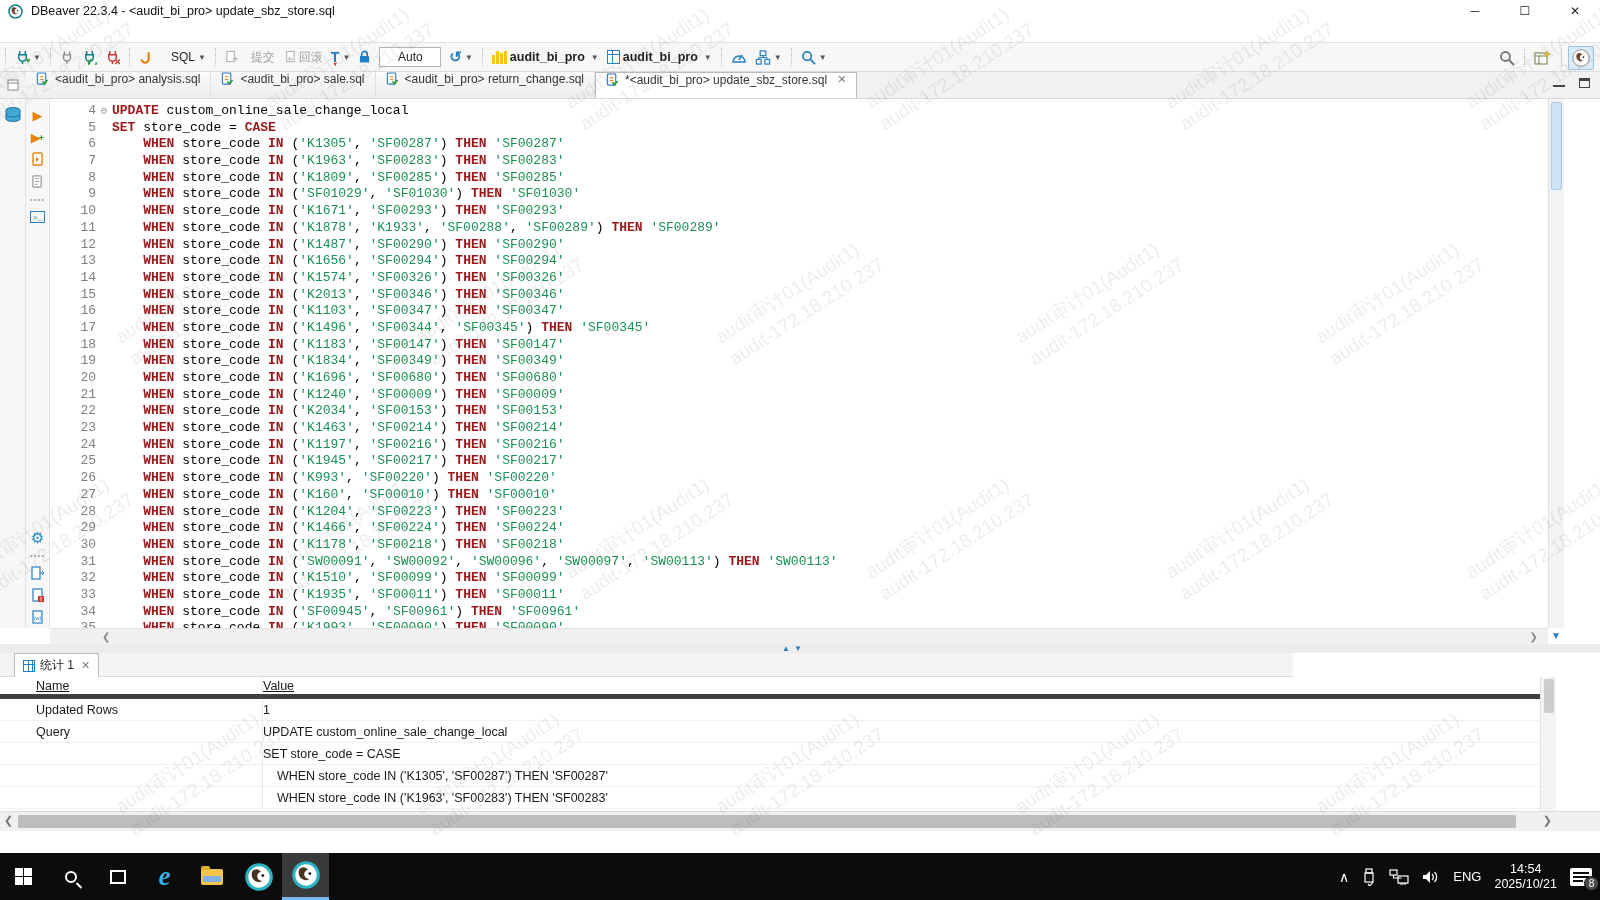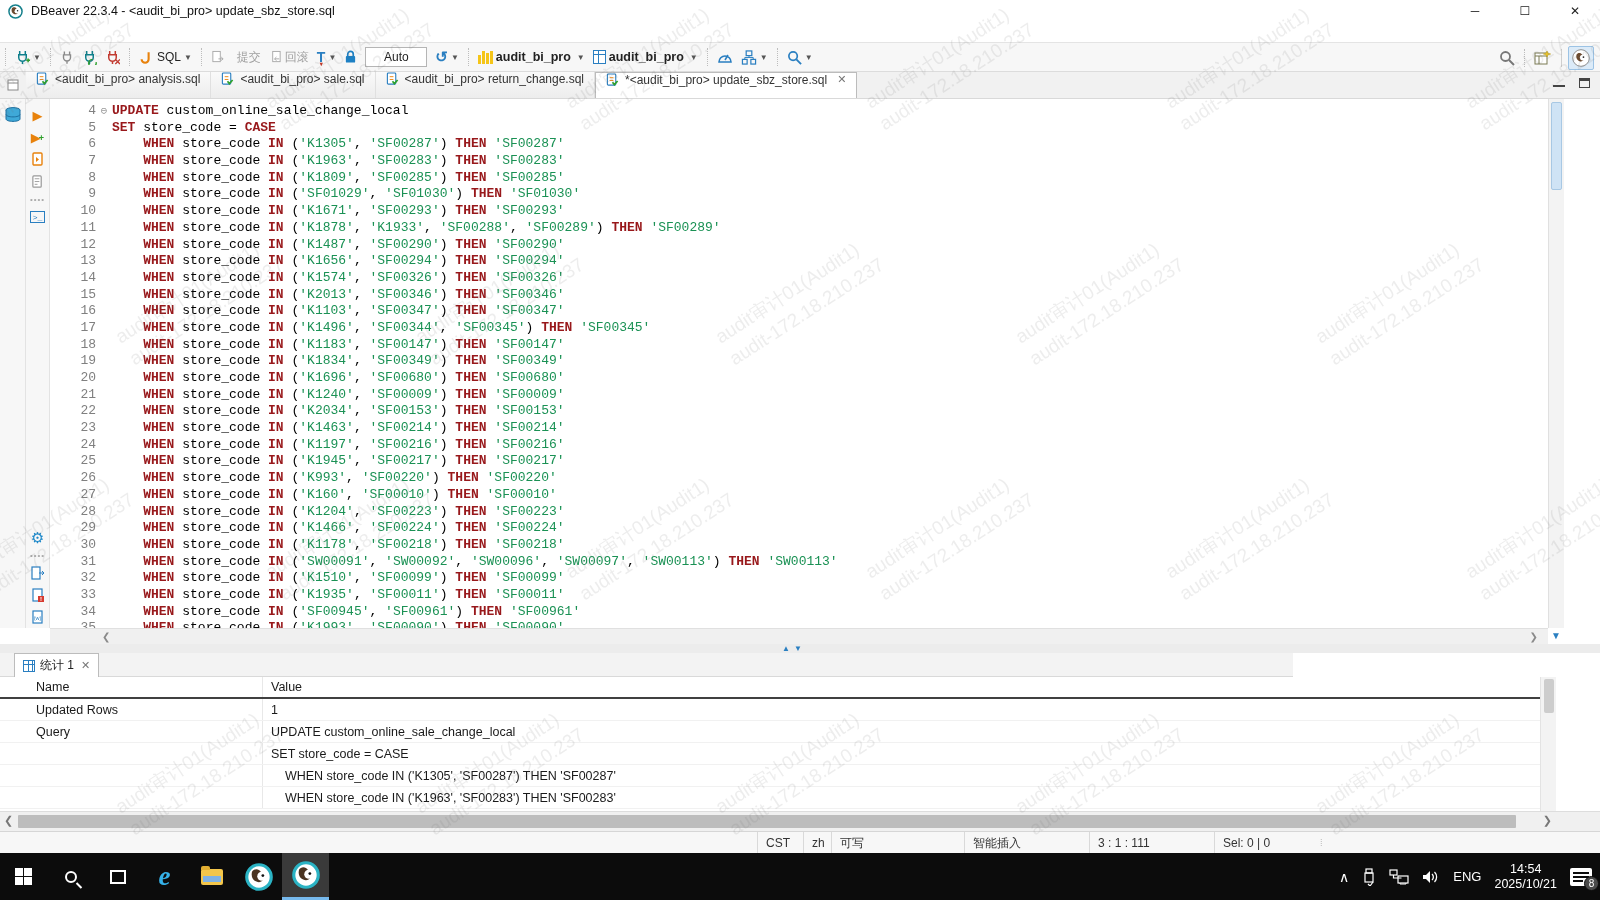--- a/index.html
+++ b/index.html
@@ -102,23 +102,23 @@
     border-bottom:1px solid #d9d9d9; font-size:12px; color:#222; }
   .rtab { position:absolute; left:14px; top:0; height:24px; background:#fff;
     border:1px solid #bcbcbc; border-bottom:none; display:flex; align-items:center; gap:5px; padding:0 8px; }
   .rtab .x { color:#777; font-size:11px; margin-left:2px; }
   .gridic { width:12px; height:12px; border:1px solid #2a7fc1; position:relative; background:#fff; }
   .gridic:before { content:""; position:absolute; left:0; right:0; top:3px; border-top:1px solid #2a7fc1; }
   .gridic:after { content:""; position:absolute; top:0; bottom:0; left:4px; border-left:1px solid #2a7fc1;
     border-right:1px solid #2a7fc1; width:3px; }
   .rtable { position:absolute; left:0; top:24px; width:1540px; height:134px; font-size:12.5px; color:#1a1a1a; overflow:hidden; }
   .rrow { display:flex; height:22px; align-items:center; border-bottom:1px solid #f1f1f1; }
-  .rrow.header { font-color:#333; border-bottom:2px solid #404040; height:22px; }
+  .rrow.header { font-color:#333; border-bottom:5px solid #404040; height:22px;text-decoration:underline; }
   .rc-name { width:262px; padding-left:36px; flex:none; }
-  .rc-value { padding-left:8px; white-space:pre; border-left:1px solid #e8e8e8; align-self:stretch;
+  .rc-value { white-space:pre; border-left:1px solid #e8e8e8; align-self:stretch;
     display:flex; align-items:center; }
   .rvscroll { position:absolute; left:1540px; top:24px; width:16px; height:134px; background:#f3f3f3;
     border-left:1px solid #e3e3e3; }
   .rvthumb { position:absolute; left:3px; top:2px; width:10px; height:34px; background:#cdcdcd; border-radius:2px; }
   .rhscroll { position:absolute; left:0; top:158px; width:1600px; height:20px; background:#f0f0f0;
     border-top:1px solid #ddd; color:#777; font-size:11px; }
   .rhthumb { position:absolute; left:18px; top:3px; width:1498px; height:13px; background:#bdbdbd; border-radius:1px; }
   .rhscroll .la { position:absolute; left:4px; top:2px; }
   .rhscroll .ra { position:absolute; right:48px; top:2px; }
 
@@ -209,21 +209,21 @@
       <svg width="15" height="15" viewBox="0 0 16 16">
           <path d="M5 1v4M11 1v4M4 5h8v3a4 4 0 0 1-8 0zM8 12v3" stroke="#c23b31" stroke-width="1.6" fill="none"></path>
           <path d="M11 10l5 5M16 10l-5 5" stroke="#c23b31" stroke-width="1.5"></path>
         </svg>
     </div>
     <div class="tsep"></div>
     <div class="tbtn">
       <svg width="14" height="15" viewBox="0 0 16 16">
           <path d="M11 2v8a4 4 0 0 1-8 0" stroke="#e8820c" stroke-width="2.4" fill="none"></path>
         </svg>
-      <span style="margin-left:4px">SQL</span>
+      <span style="margin-left:18px">SQL</span>
       <span class="caret">▼</span>
     </div>
     <div class="tsep"></div>
     <div class="tbtn disabled">
       <svg width="13" height="14" viewBox="0 0 14 14">
           <rect x="2" y="1" width="8" height="11" fill="#fff" stroke="#a8a8a8"></rect>
           <path d="M8 9h5M11 7l2 2-2 2" stroke="#a8a8a8" fill="none"></path>
         </svg>
       <span style="margin-left:13px">提交</span>
     </div>
@@ -480,31 +480,20 @@
     <div class="rvscroll">
         <div class="rvthumb"></div>
       </div>
     <div class="rhscroll">
       <span class="la">❮</span>
       <div class="rhthumb"></div>
       <span class="ra">❯</span>
     </div>
   </div>
 
-  <div class="statusbar">
-    <div class="sb-items" id="sbitems">
-        <div class="sb-cell" style="width: 46px;">CST</div>
-        <div class="sb-cell" style="width: 28px;">zh</div>
-        <div class="sb-cell" style="width: 133px;">可写</div>
-        <div class="sb-cell" style="width: 125px;">智能插入</div>
-        <div class="sb-cell" style="width: 125px;">3 : 1 : 111</div>
-        <div class="sb-cell" style="width: 96px;">Sel: 0 | 0</div>
-        <div class="sb-grip">⁞</div>
-      </div>
-  </div>
 
   <div class="taskbar">
     <div class="tb-ico">
         <span class="startgrid">
           <i></i>
           <i></i>
           <i></i>
           <i></i>
         </span>
       </div>

